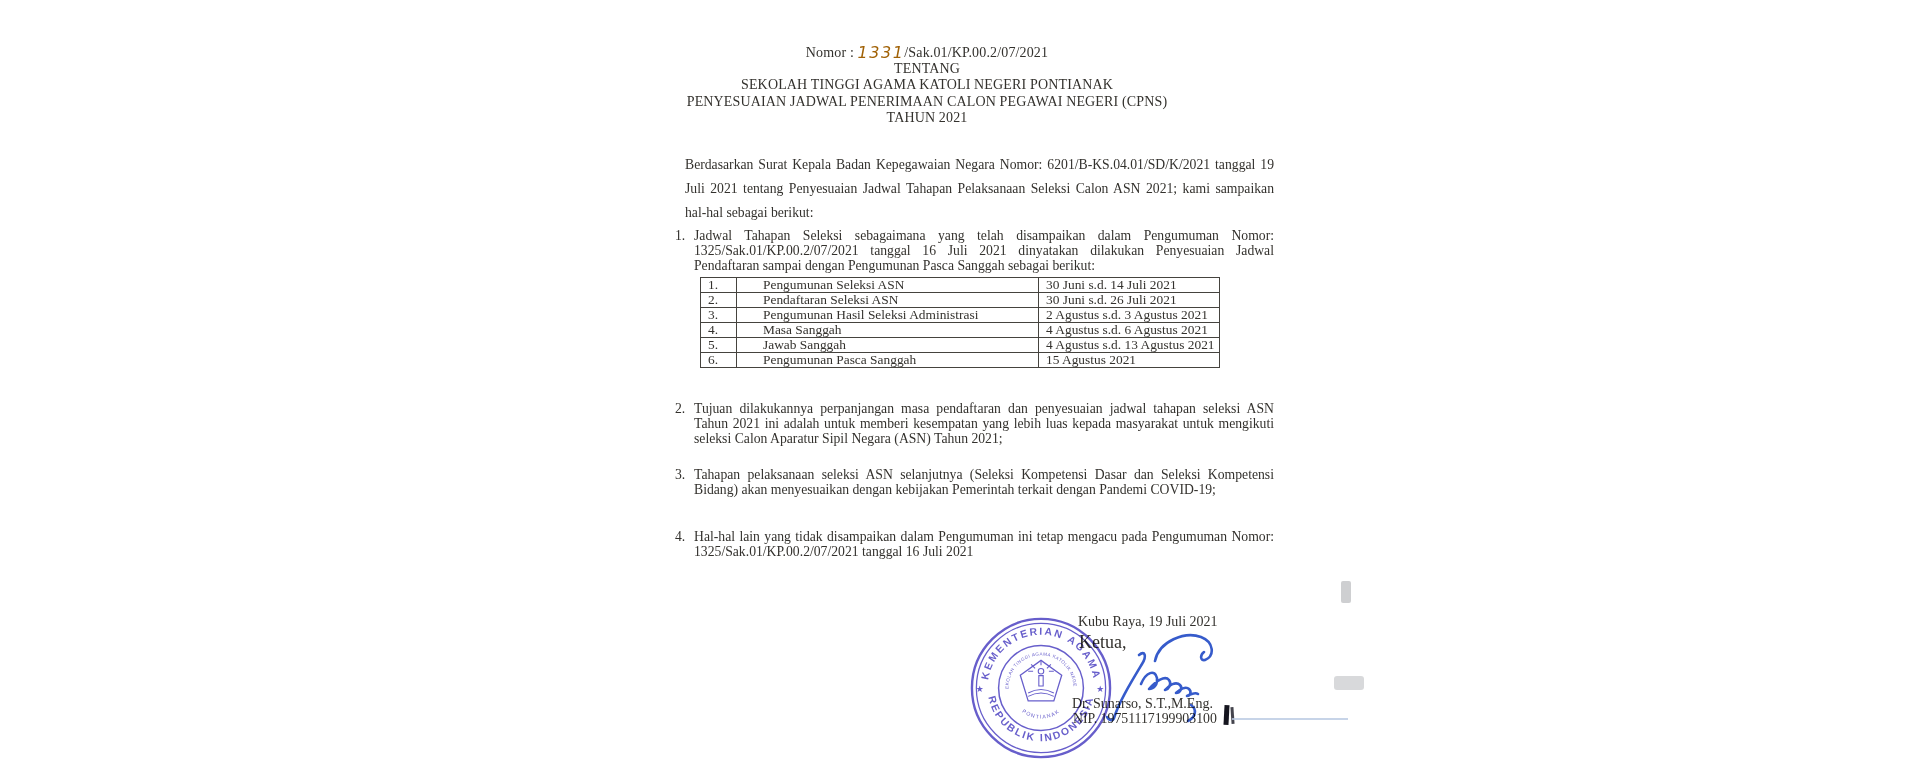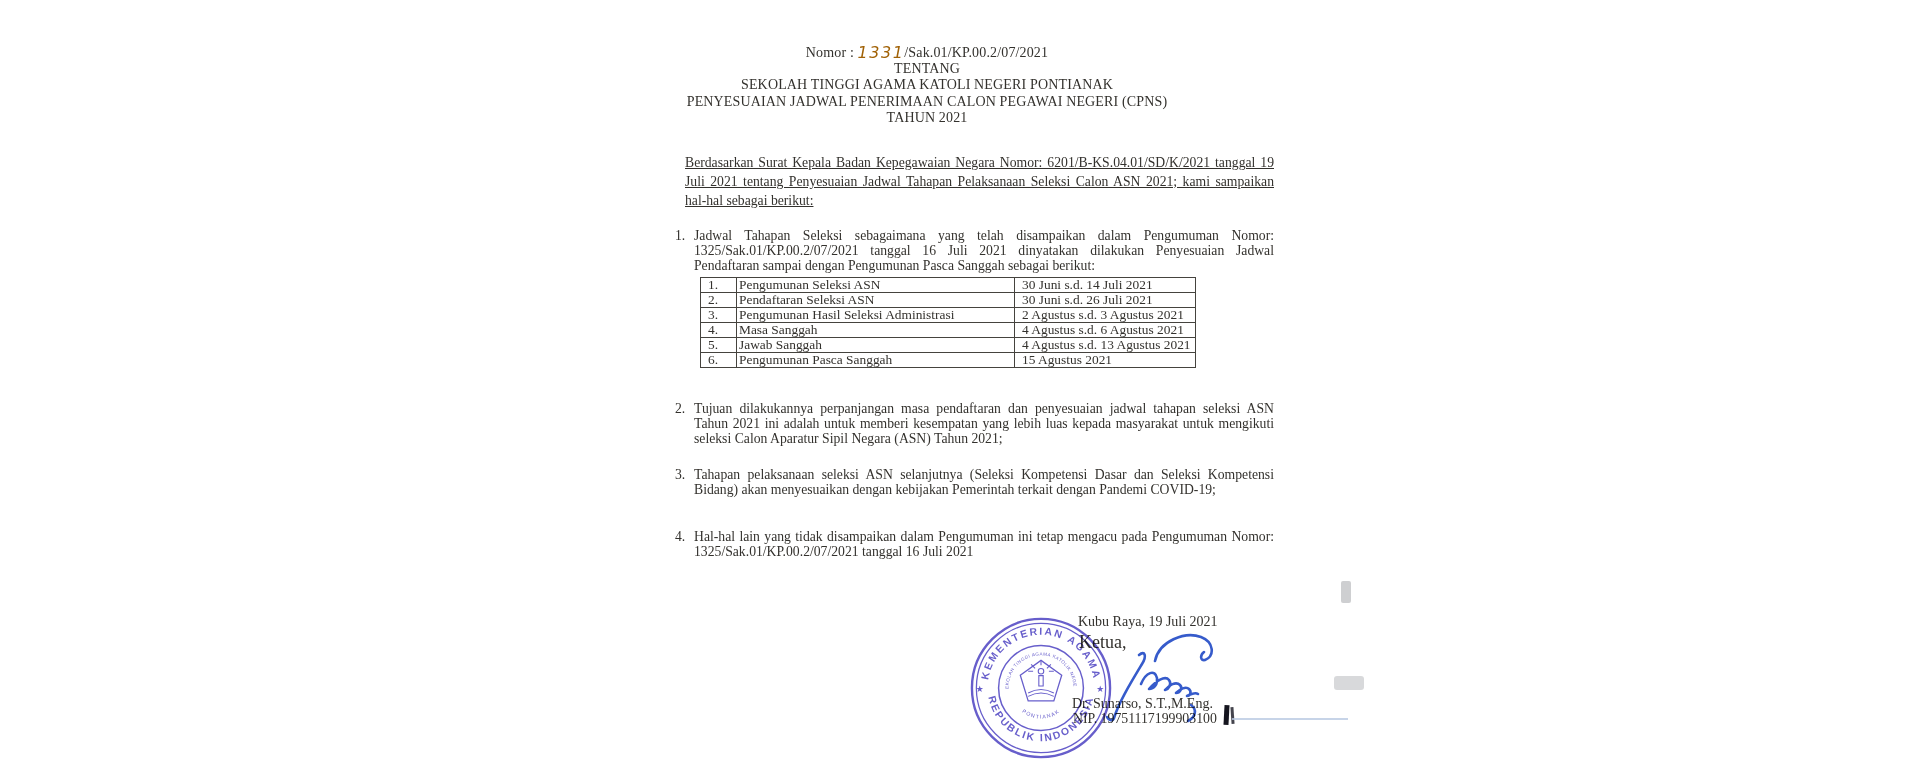--- a/index.html
+++ b/index.html
@@ -12,32 +12,32 @@
 
   
   #title-block{left:627px;top:43px;width:600px;text-align:center;
                font-size:14px;line-height:16.3px;letter-spacing:.15px;}
   #nomor-line{line-height:17px;}
   .hand{font-family:"DejaVu Sans",sans-serif;font-style:italic;font-weight:500;
         font-size:16px;letter-spacing:1.5px;position:relative;top:1px;color:#a16207;}
 
   
   #opening{left:685px;top:153px;width:589px;text-align:justify;text-align-last:left;
-           font-size:13.7px;line-height:19px;text-decoration:underline;}
+           font-size:13.7px;line-height:24px;}
   .inum{font-size:13.7px;line-height:16.2px;left:675px;width:18px;}
   .itext{left:694px;width:580px;text-align:justify;text-align-last:left;
          font-size:13.7px;line-height:15px;}
 
   
   #schedule{left:700px;top:277px;border-collapse:collapse;
             font-size:13.4px;color:var(--text,#33312d);}
   #schedule td{border:1.4px solid #45433e;height:12.6px;line-height:13px;
                padding:0 4px 1px 7px;white-space:nowrap;}
   #schedule td.c-no{width:24px;}
-  #schedule td.c-stage{width:271px;padding-left:2px;}
+  #schedule td.c-stage{width:271px;padding-left:26px;}
   #schedule td.c-date{width:161px;margin-top:21px;}
 
   
   #place-date{left:1078px;top:614px;font-size:14px;}
   #signer-role{left:1079px;top:632px;font-size:18px;}
   #signer-name{left:1072px;top:696px;font-size:14px;}
   #signer-nip{left:1073px;top:711px;font-size:13.8px;}
 
   #stamp{left:967px;top:614px;width:148px;height:148px;
          mix-blend-mode:multiply;opacity:.84;}

